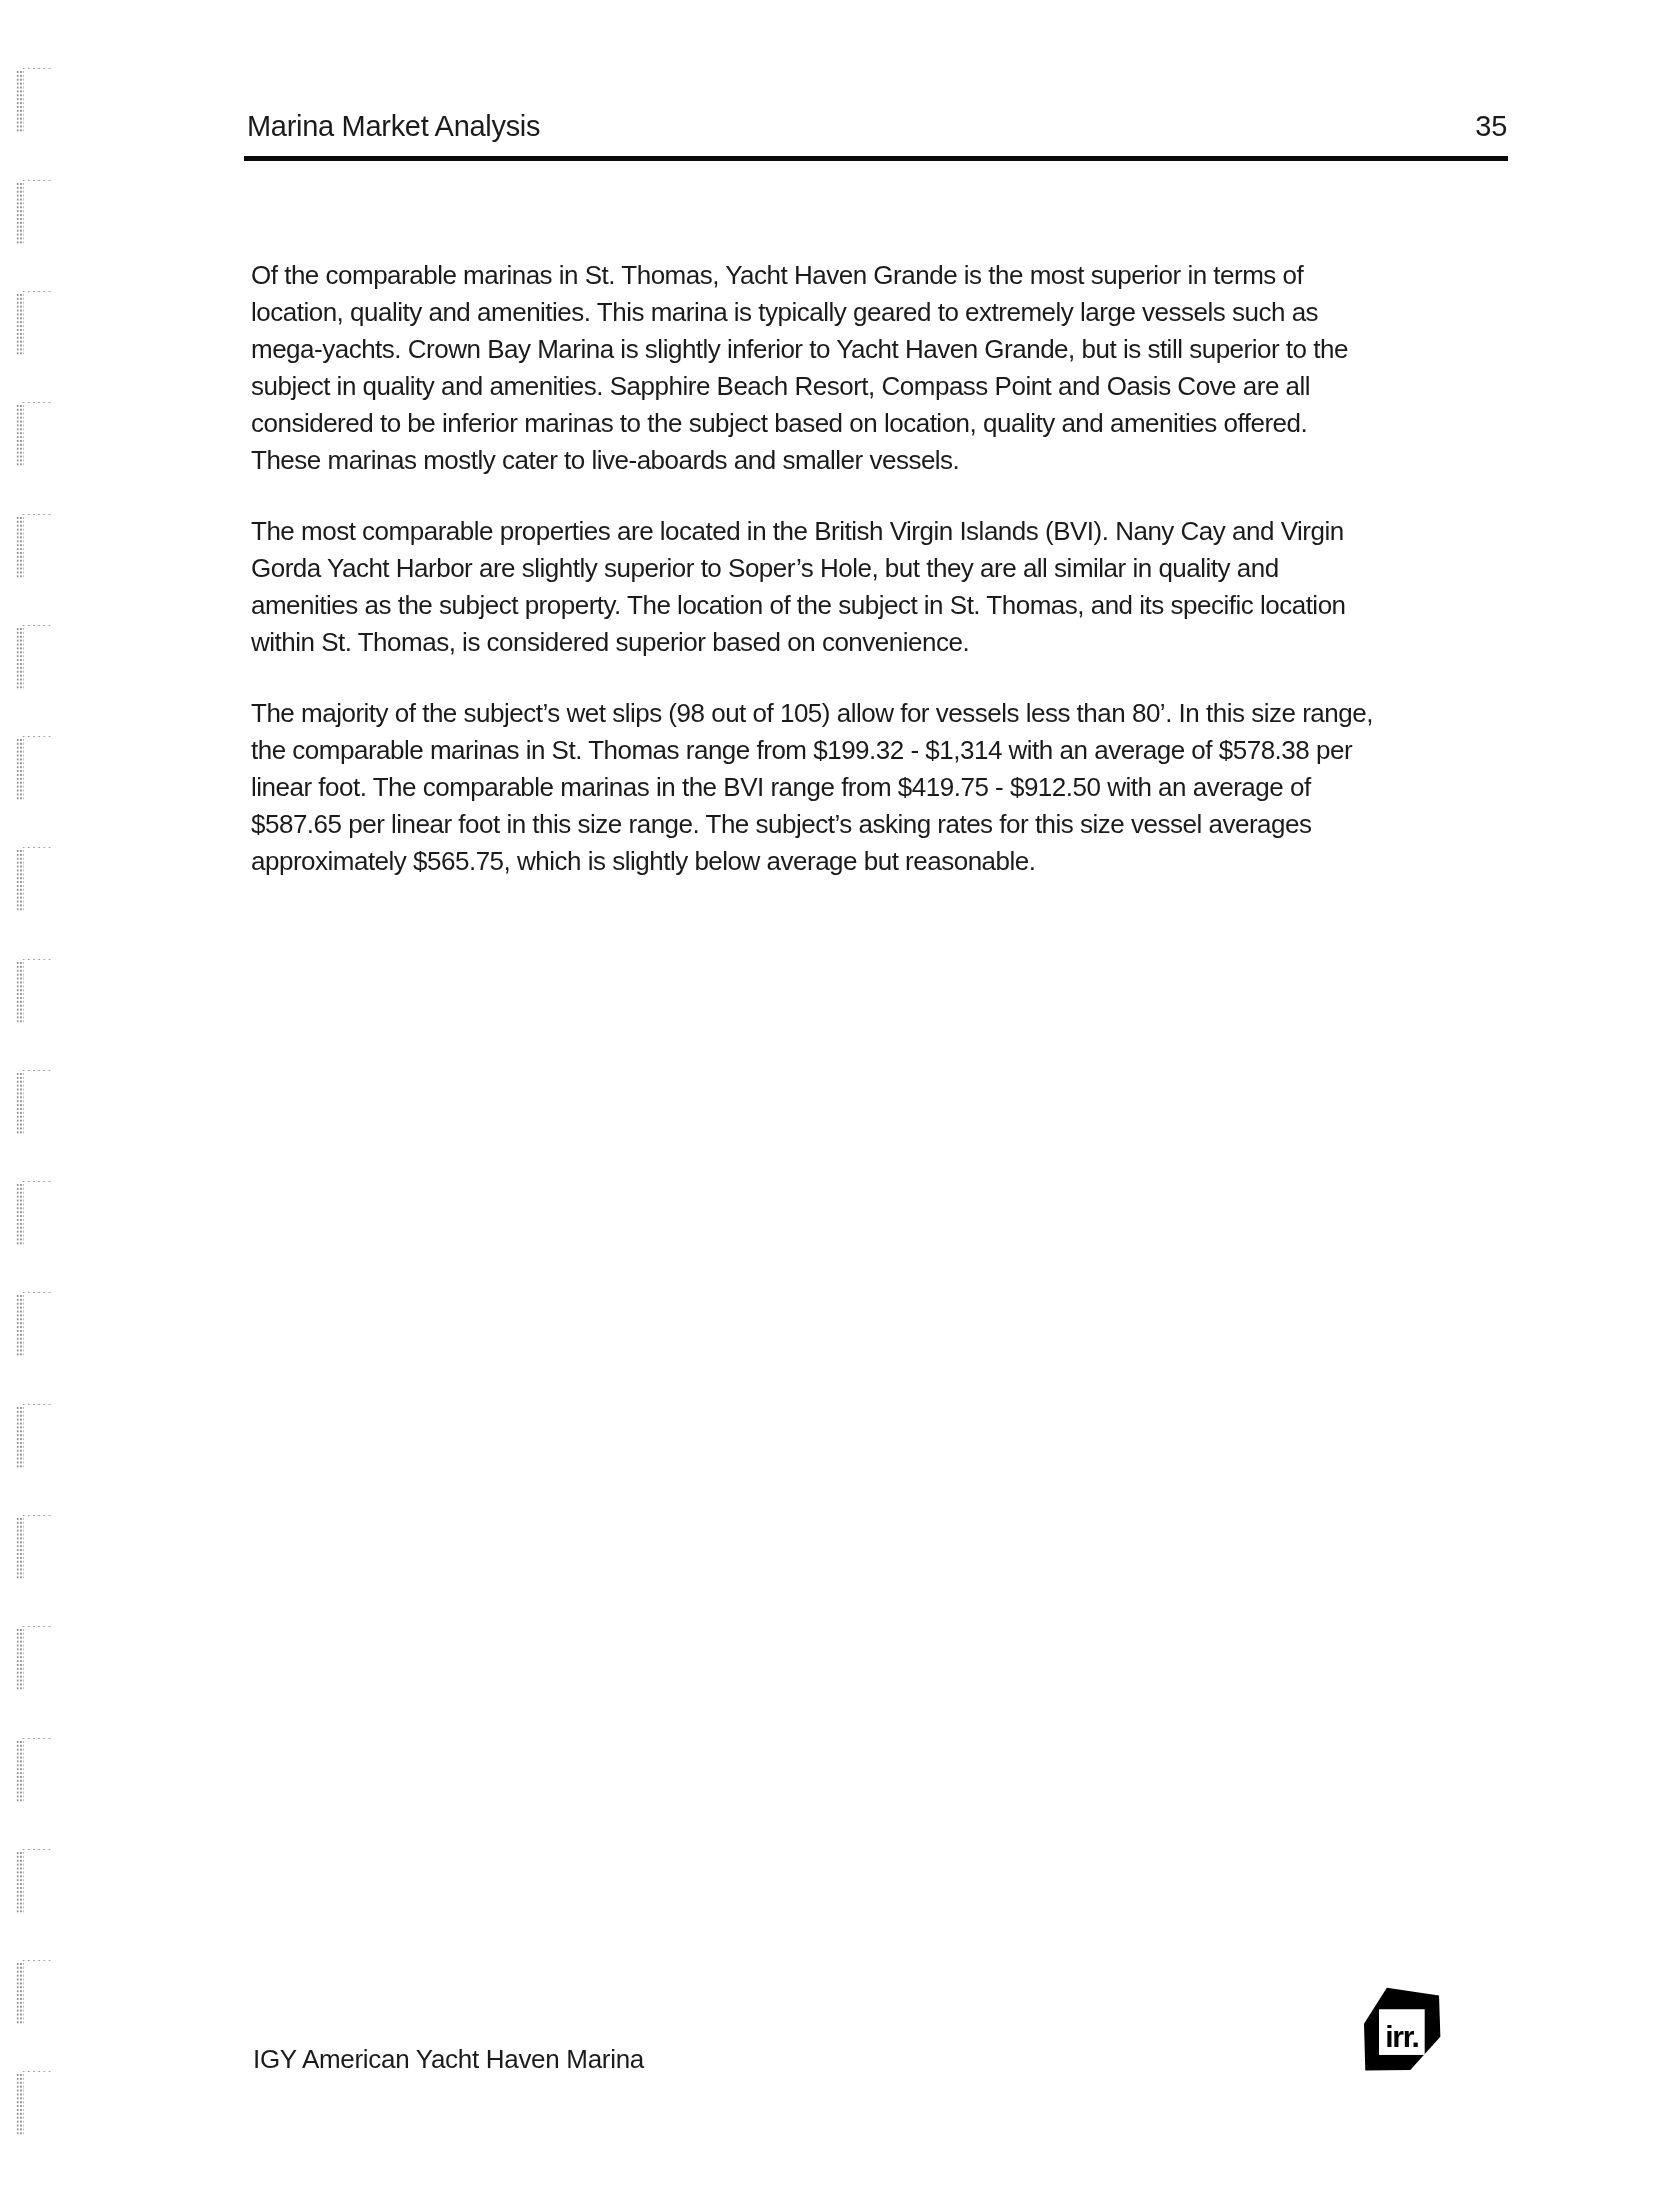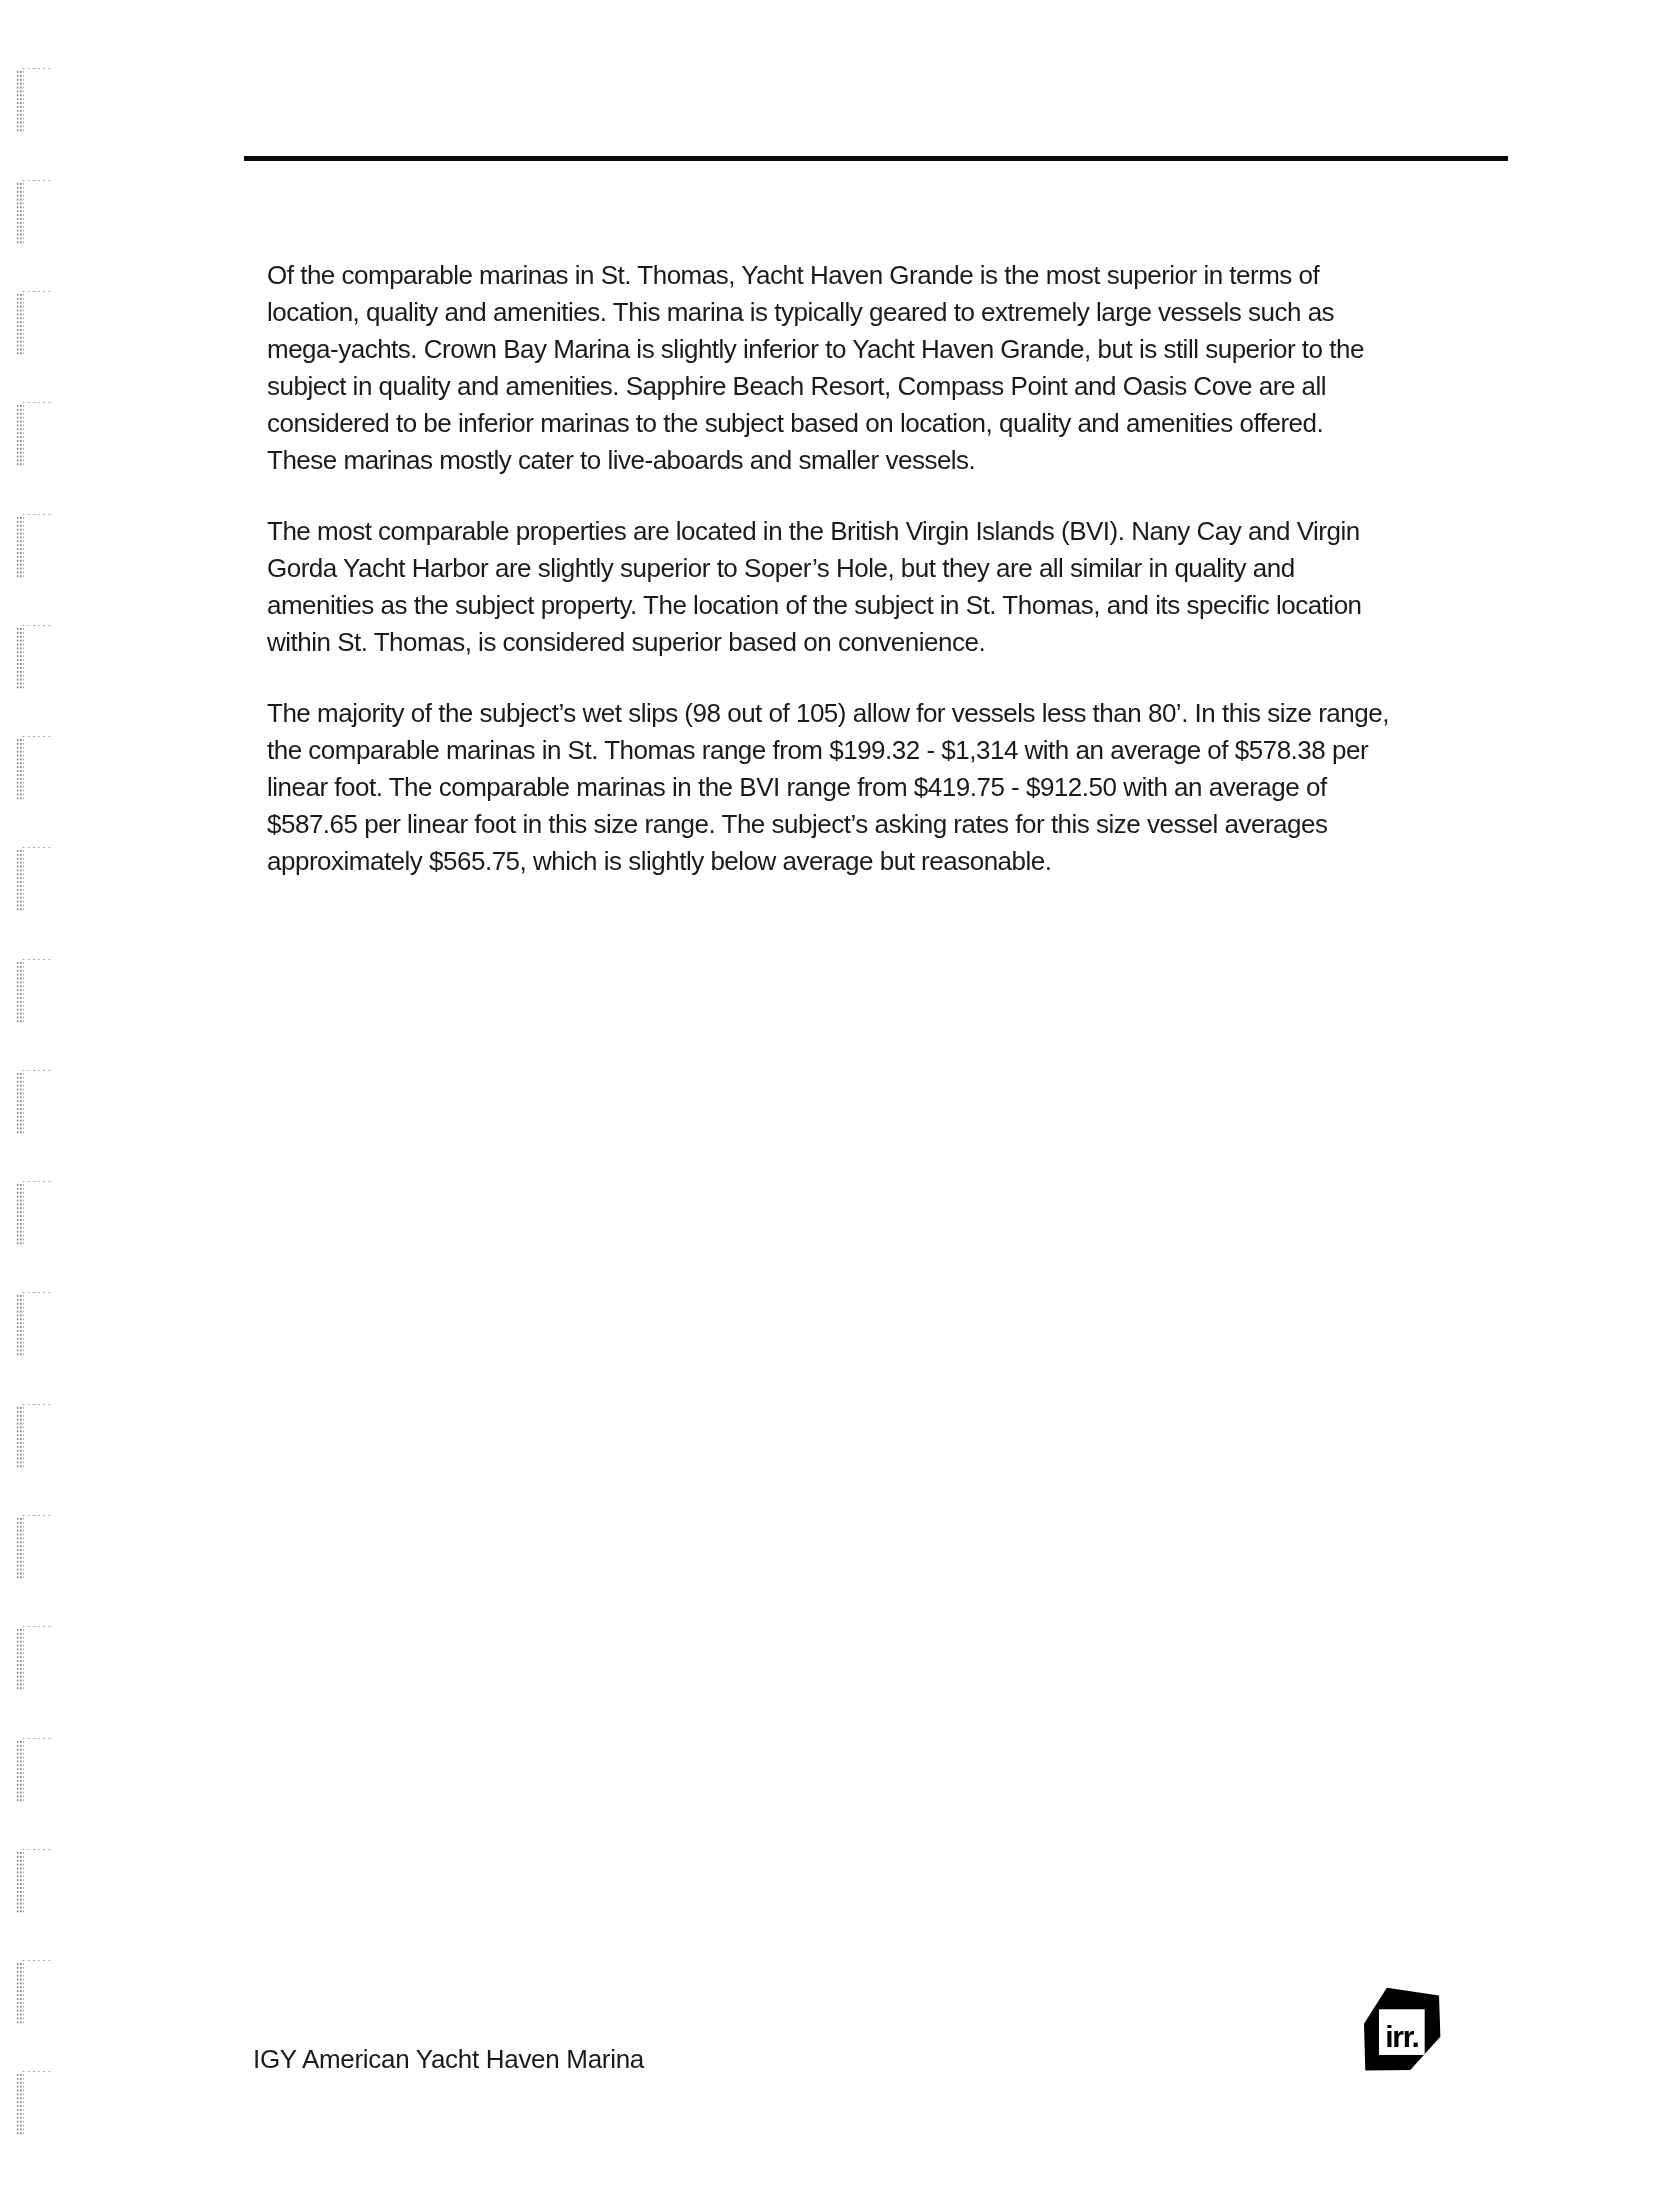--- a/index.html
+++ b/index.html
@@ -38,21 +38,21 @@
   .rule {
     position: absolute; left: 244px; top: 156px; width: 1264px; height: 5.2px;
     background: #0a0a0a;
   }
 
   
   .content {
     position: absolute; left: 251px; top: 257px; width: 1342px;
     font-size: 26px; line-height: 37px; letter-spacing: -0.5px;
   }
-  .content p { margin: 0 0 34px 16px; white-space: pre; }
+  .content p { margin: 0 0 34px 0; white-space: pre; }
 
   
   .footer-title {
     position: absolute; left: 253px; top: 2044px;
     font-size: 26px; letter-spacing: -0.3px;
   }
   .logo { position: absolute; left: 1364px; top: 1987px; width: 77px; height: 85px; }
   .logo svg { display: block; width: 77px; height: 85px; }
   .bates {
     position: absolute; right: 4.6px; bottom: 7.9px;
@@ -136,20 +136,24 @@
       <div class="bmark" style="top: 1959px;">
         <span class="vbar"></span>
         <span class="hbar"></span>
       </div>
       <div class="bmark" style="top: 2070px;">
         <span class="vbar"></span>
         <span class="hbar"></span>
       </div>
     </div>
 
+  <header class="hdr">
+    <span>Marina Market Analysis</span>
+    <span>35</span>
+  </header>
 
   <div class="rule"></div>
 
   <main class="content">
     <p>Of the comparable marinas in St. Thomas, Yacht Haven Grande is the most superior in terms of
 location, quality and amenities. This marina is typically geared to extremely large vessels such as
 mega-yachts. Crown Bay Marina is slightly inferior to Yacht Haven Grande, but is still superior to the
 subject in quality and amenities. Sapphire Beach Resort, Compass Point and Oasis Cove are all
 considered to be inferior marinas to the subject based on location, quality and amenities offered.
 These marinas mostly cater to live-aboards and smaller vessels.</p>

